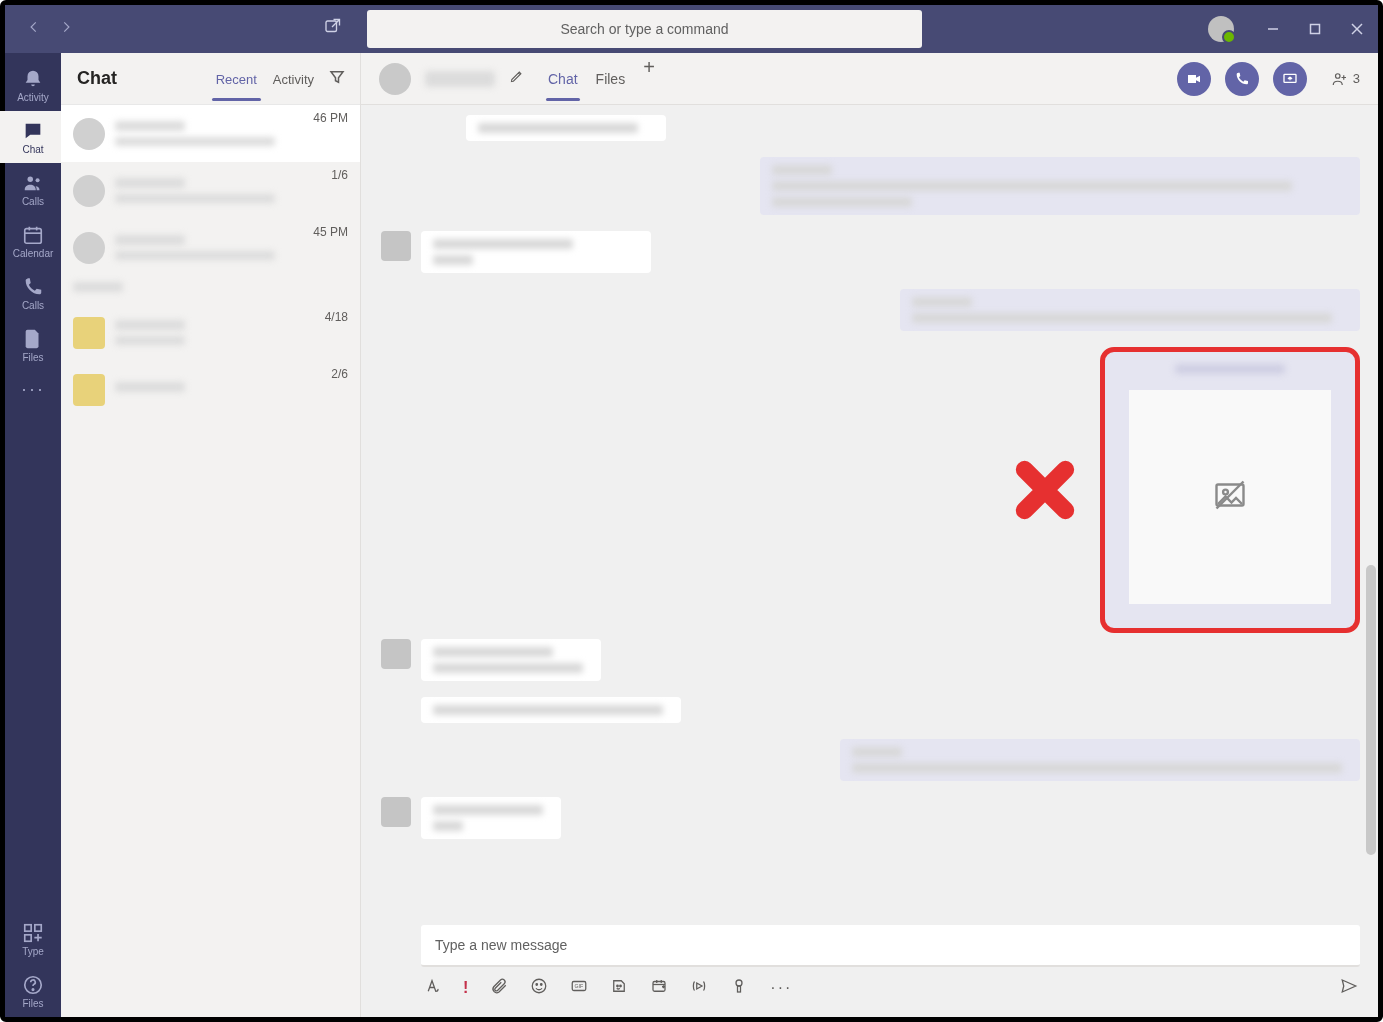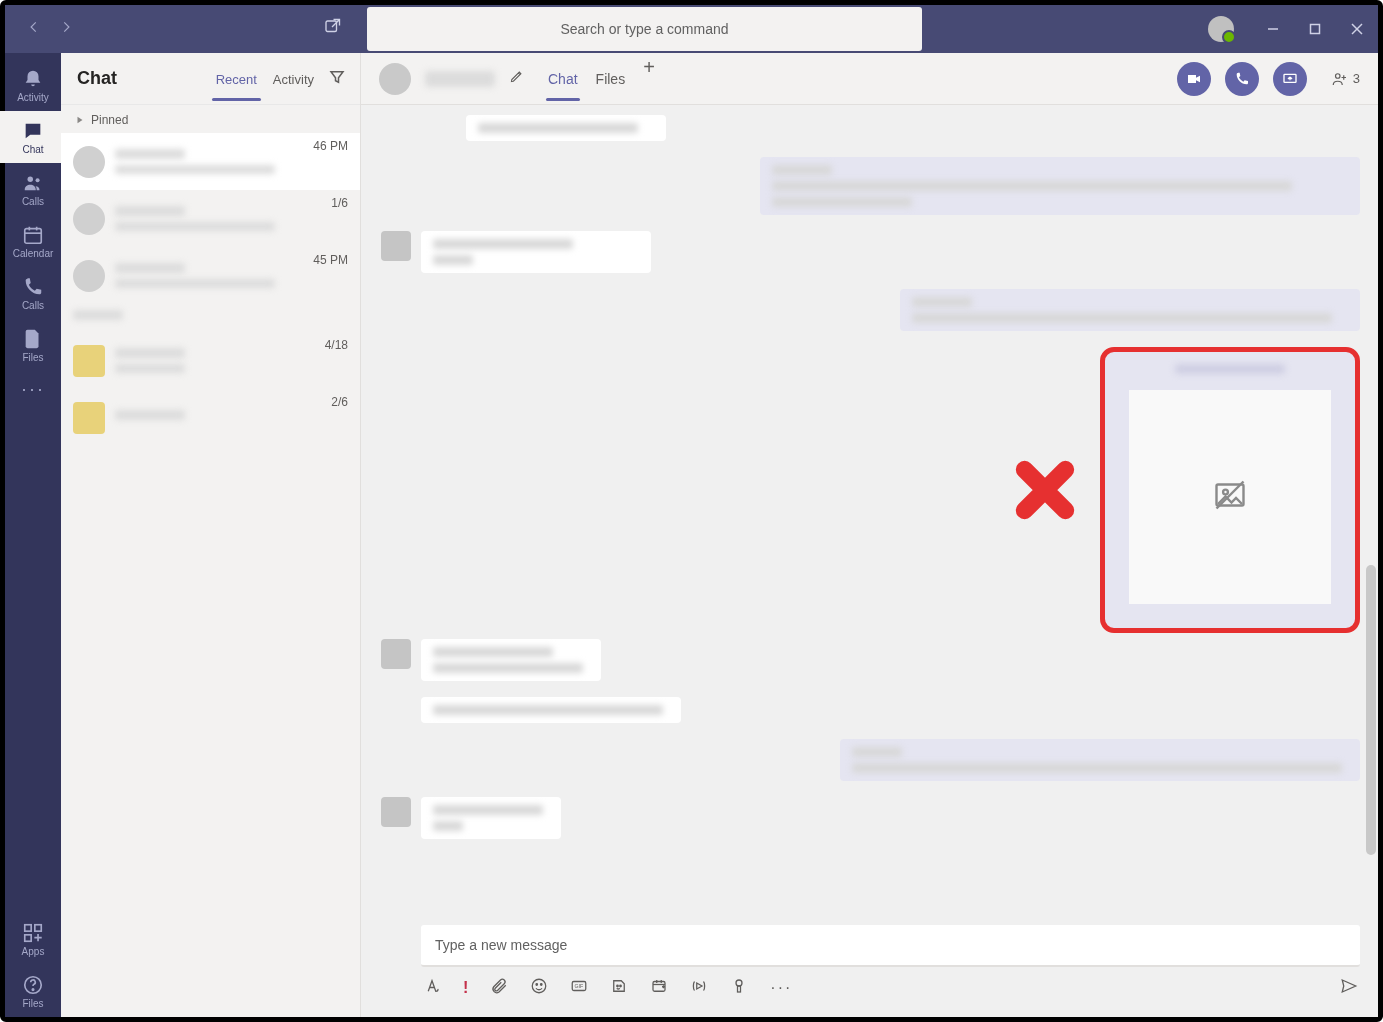--- a/index.html
+++ b/index.html
@@ -3,21 +3,21 @@
 <meta charset="utf-8">
 <style>
   * { box-sizing: border-box; margin: 0; padding: 0; font-family: "Segoe UI", Arial, sans-serif; }
   html, body { width: 1383px; height: 1022px; overflow: hidden; }
   .frame { width: 1383px; height: 1022px; border: 5px solid #000; background: #f3f2f1; display: flex; flex-direction: column; border-radius: 6px;}
   
   .titlebar { height: 48px; background: #474a74; display: flex; align-items: center; color: #cfd1e6; position: relative;}
   .nav-arrows { display: flex; gap: 18px; padding-left: 22px; }
   .nav-arrows svg { width: 14px; height: 14px; stroke: #a5a8c9; fill:none; stroke-width:2;}
   .external-icon { margin-left: auto; margin-right: 26px; }
-  .searchbox { flex: 0 0 555px; height: 44px; background: #f3f2f1; border-radius: 3px; display: flex; align-items:center; justify-content:center; color:#616161; font-size:14px; margin-right: auto;}
+  .searchbox { flex: 0 0 555px; height: 38px; background: #f3f2f1; border-radius: 3px; display: flex; align-items:center; justify-content:center; color:#616161; font-size:14px; margin-right: auto;}
   .win-ctrls { display:flex; align-items:center; gap:0; margin-left:auto;}
   .avatar-top { width:26px; height:26px; border-radius:50%; background:#c0c0c0; margin-right:18px; position:relative;}
   .avatar-top::after{content:''; position:absolute; right:-2px; bottom:-2px; width:10px;height:10px; border-radius:50%; background:#6bb700; border:2px solid #474a74;}
   .win-btn { width:42px; height:48px; display:flex; align-items:center; justify-content:center; color:#cfd1e6;}
   .win-btn svg{width:12px;height:12px; stroke:#cfd1e6; fill:none; stroke-width:1.5;}
   
   .body { flex:1; display:flex; min-height:0;}
   .rail { width:56px; background:#33355b; display:flex; flex-direction:column; align-items:center; color:#a5a8c9; padding-top:6px;}
   .rail-item { width:68px; height:52px; display:flex; flex-direction:column; align-items:center; justify-content:center; gap:2px; font-size:10px; cursor:pointer;}
   .rail-item.active { background:#f3f2f1; color:#33355b;}
@@ -172,46 +172,40 @@
         <span style="font-size:18px;letter-spacing:2px;">···</span>
       </div>
       <div class="rail-spacer"></div>
       <div class="rail-item stroke">
         <svg viewBox="0 0 24 24">
             <rect x="3" y="3" width="7" height="7"></rect>
             <rect x="14" y="3" width="7" height="7"></rect>
             <rect x="3" y="14" width="7" height="7"></rect>
             <path d="M17.5 13v8M13.5 17h8"></path>
           </svg>
-        <span>Apps</span>
+        <span>Type</span>
       </div>
       <div class="rail-item stroke">
         <svg viewBox="0 0 24 24">
             <circle cx="12" cy="12" r="9"></circle>
             <path d="M9.5 9a2.5 2.5 0 1 1 3.5 2.3c-.9.4-1 1-1 1.7"></path>
             <circle cx="12" cy="17" r=".8" fill="currentColor"></circle>
           </svg>
         <span>Files</span>
       </div>
     </div>
 
     <div class="listpanel">
       <div class="list-head">
         <h1>Chat</h1>
         <span class="list-tab active">Recent</span>
         <span class="list-tab">Activity</span>
         <span class="filter-icon"><svg viewBox="0 0 24 24">
               <path d="M4 5h16l-6 8v6l-4-2v-4z"></path>
             </svg></span>
-      </div>
-      <div class="section-label">
-        <svg width="10" height="10" viewBox="0 0 24 24" fill="#8a8886">
-            <polygon points="6 4 18 12 6 20"></polygon>
-          </svg>
-        <span>Pinned</span>
       </div>
       <div class="chatrow active">
         <div class="avatar"></div>
         <div class="txt">
             <div class="ln1"></div>
             <div class="ln2"></div>
           </div>
         <div class="time">46 PM</div>
       </div>
       <div class="chatrow">

